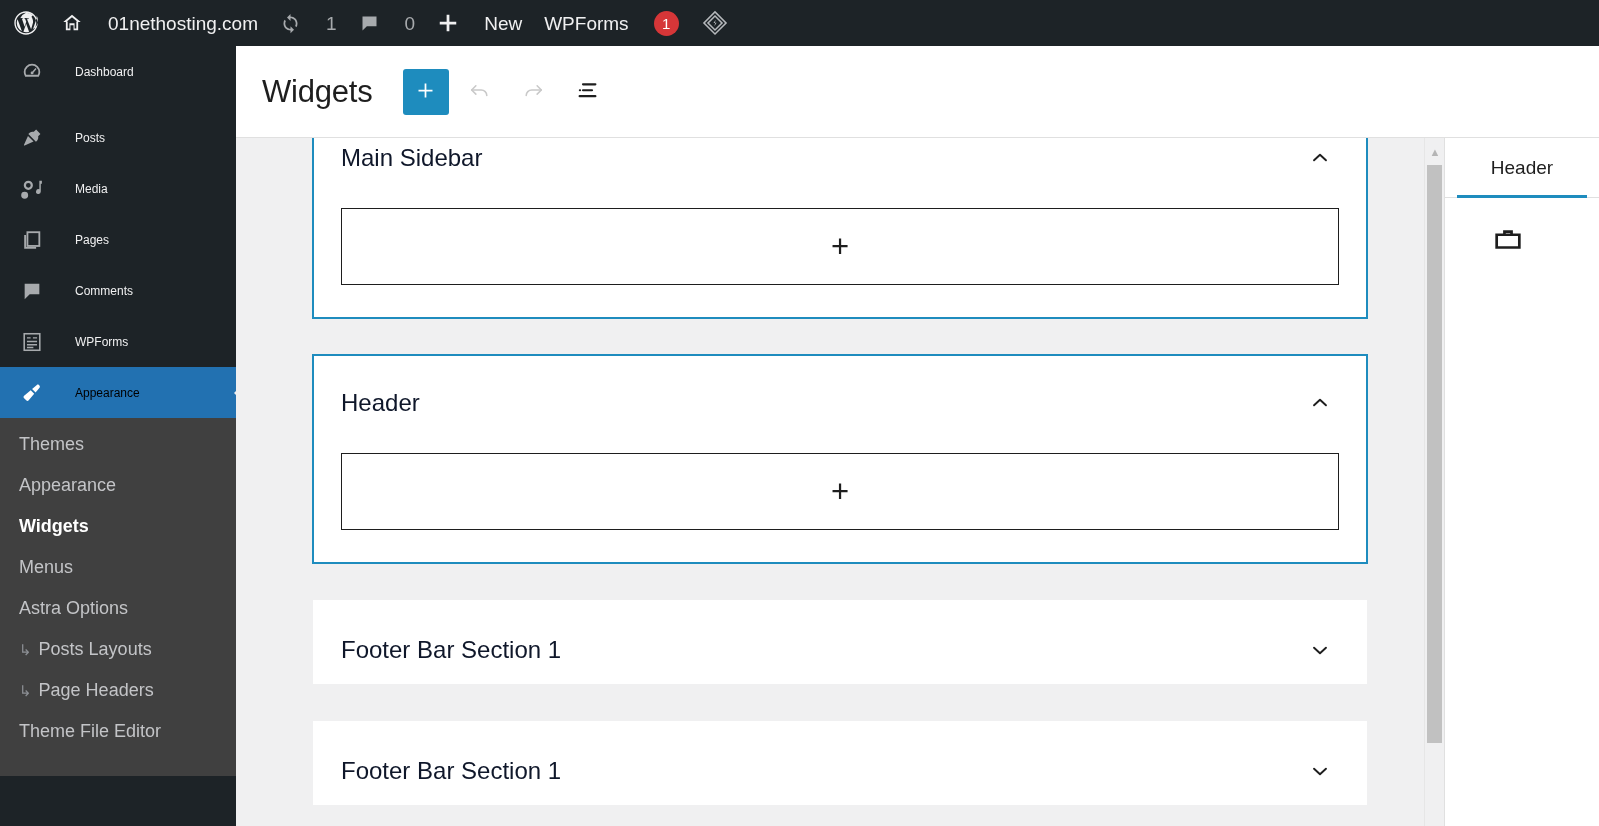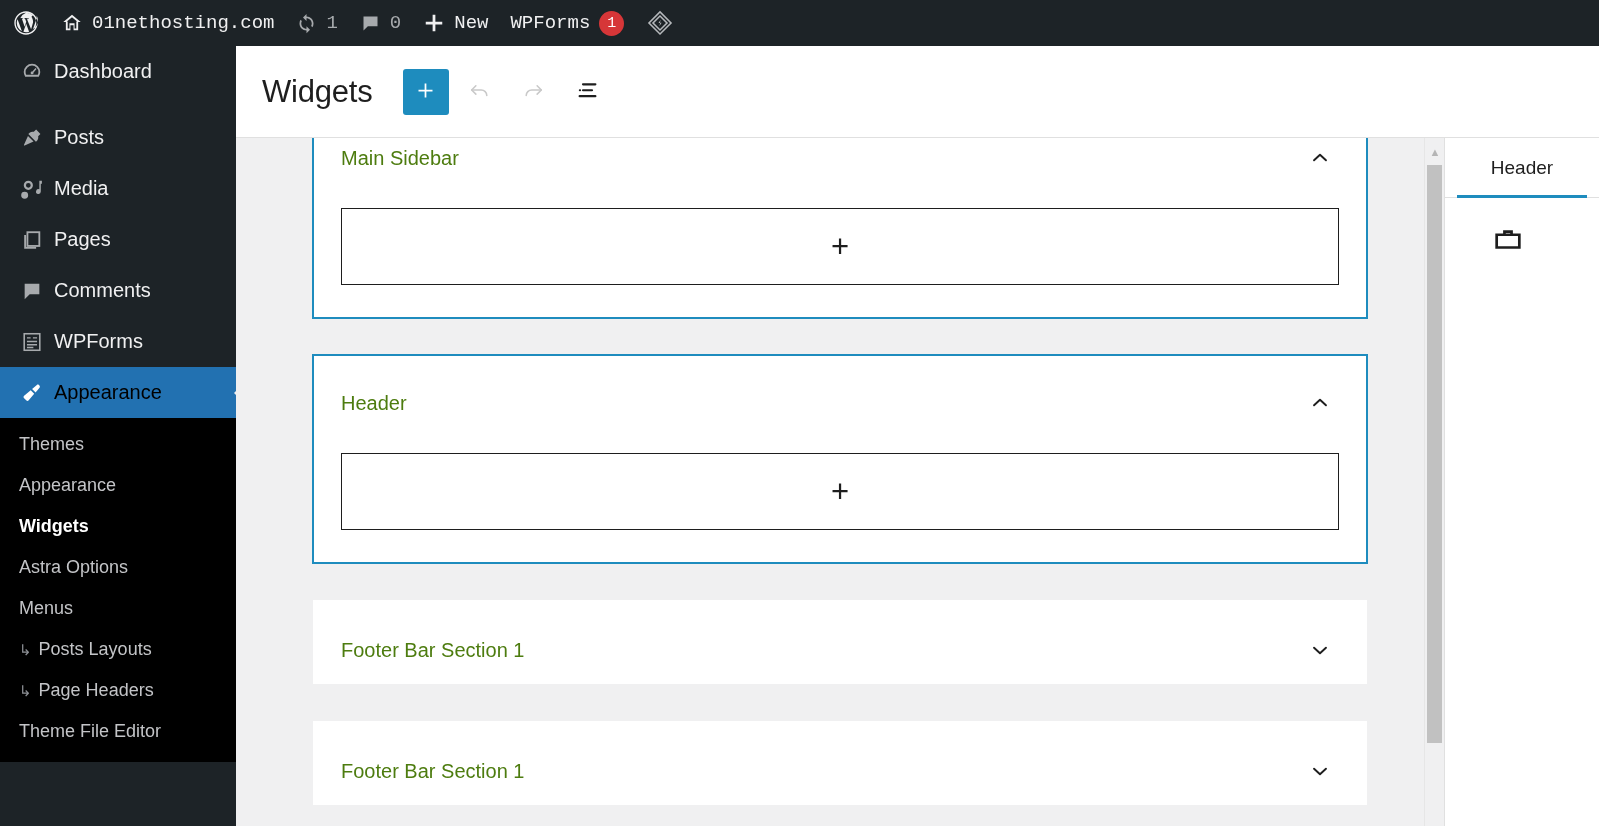--- a/index.html
+++ b/index.html
@@ -14,66 +14,65 @@
   #adminbar {
     position: absolute; top: 0; left: 0;
     width: 1599px; height: 46px;
     background: #1d2327;
     display: flex; align-items: center;
     color: #f0f0f1;
     z-index: 50;
   }
   .ab-item {
     display: flex; align-items: center; height: 46px;
-    padding: 0 11px; gap: 9px;
+    padding: 0 11px; gap: 25px;
     color: #f0f0f1; font-size: 19px; line-height: 1;
     white-space: nowrap;
-    font-family: Liberation Mono, monospace;
   }
   .ab-item.logo { padding-left: 12px; padding-right: 10px; }
   .ab-num { color: #a7aaad; font-size: 19px; }
   .ab-badge {
     display: inline-flex; align-items: center; justify-content: center;
     min-width: 25px; height: 25px; padding: 0 7px;
     border-radius: 13px; background: #d63638; color: #fff;
     font-size: 15px; font-weight: 400;
   }
   .ab-icon { display: inline-flex; align-items: center; justify-content: center; }
 
   
   #adminmenu {
     position: absolute; top: 46px; left: 0;
     width: 236px; height: 780px;
     background: #1d2327;
     z-index: 40;
     overflow: hidden;
   }
   .menu-top {
-    display: flex; align-items: center; gap: 9px;
+    display: flex; align-items: center; gap: 30px;
     height: 51px; padding-left: 19px;
-    color: #f0f0f1; font-size: 20px;
+    color: #f0f0f1; font-size: 12px;
     position: relative;
   }
   .menu-top .mt-icon {
     width: 26px; display: flex; align-items: center; justify-content: center;
     color: #a7aaad;
   }
   .menu-top.current {
     background: #2271b1; color: #000000;
   }
   .menu-top.current .mt-icon { color: #fff; }
   .menu-top.current::after {
     content: ""; position: absolute; right: -8px; top: 50%;
     margin-top: -10px;
     border-top: 10px solid transparent;
     border-bottom: 10px solid transparent;
     border-right: 10px solid #f0f0f1;
   }
   .menu-gap { height: 15px; }
-  .submenu { background: #000000; padding: 6px 0 10px; }
+  .submenu { background: #404040; padding: 6px 0 24px; }
   .submenu-item {
     display: flex; align-items: center;
     padding: 5px 0 5px 19px;
     color: #c3c4c7; font-size: 18px; line-height: 31px;
     white-space: nowrap;
   }
   .submenu-item.current { color: #fff; font-weight: bold; }
   .submenu-item .sub-arrow {
     color: #8c8f94; font-size: 15px; margin-right: 7px; display: inline-block;
   }
@@ -118,21 +117,21 @@
     margin-bottom: 37px;
     position: relative;
   }
   .widget-area.selected { outline: 2px solid #1e8cbe; outline-offset: -1px; }
   .widget-area.clipped { margin-top: -28px; }
   .wa-head {
     display: flex; align-items: center; justify-content: space-between;
     padding: 26px 30px 0 28px;
     height: 70px;
   }
-  .wa-title { font-size: 20px; color: #4d7c0f; }
+  .wa-title { font-size: 24px; color: #0f172a; }
   .wa-chevron {
     width: 34px; height: 34px;
     display: flex; align-items: center; justify-content: center;
     color: #1e1e1e; cursor: pointer;
   }
   .wa-body { padding: 28px 28px 33px 28px; }
   .appender {
     border: 1px solid #1e1e1e;
     height: 77px;
     display: flex; align-items: center; justify-content: center;
@@ -322,24 +321,24 @@
     <div class="submenu-item">
       <span>Themes</span>
     </div>
     <div class="submenu-item">
       <span>Appearance</span>
     </div>
     <div class="submenu-item current">
       <span>Widgets</span>
     </div>
     <div class="submenu-item">
+      <span>Menus</span>
+    </div>
+    <div class="submenu-item">
       <span>Astra Options</span>
-    </div>
-    <div class="submenu-item">
-      <span>Menus</span>
     </div>
     <div class="submenu-item">
       <span class="sub-arrow">↳</span>
       <span>Posts Layouts</span>
     </div>
     <div class="submenu-item">
       <span class="sub-arrow">↳</span>
       <span>Page Headers</span>
     </div>
     <div class="submenu-item">

